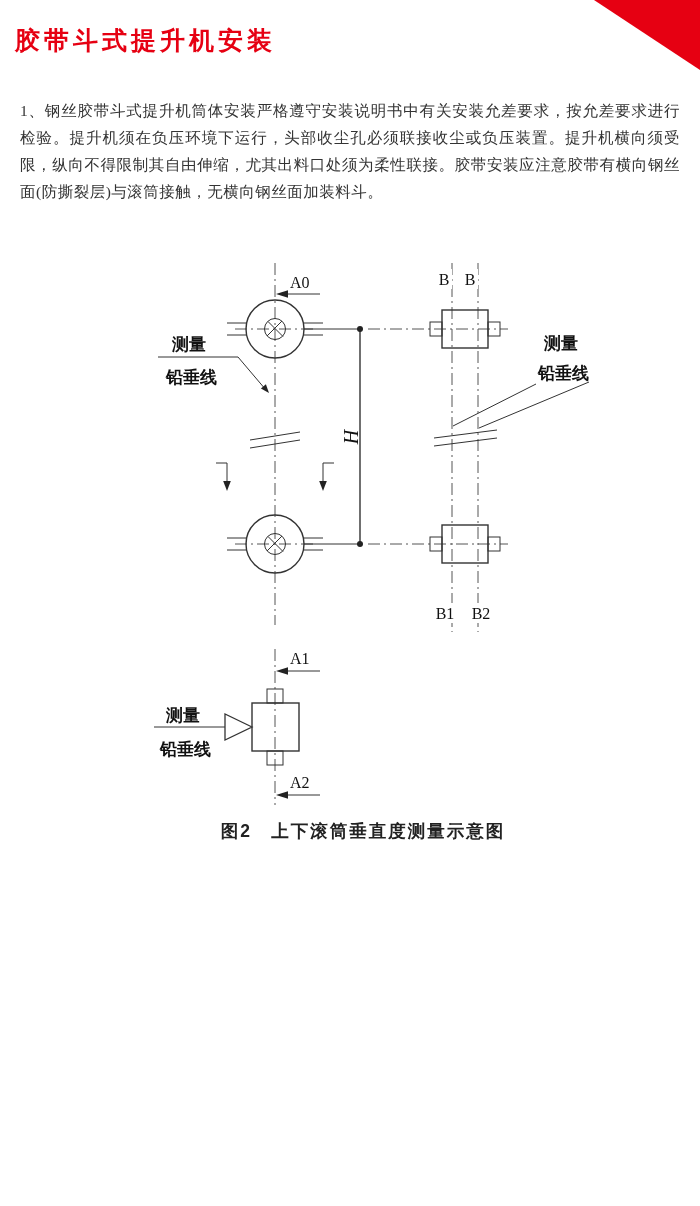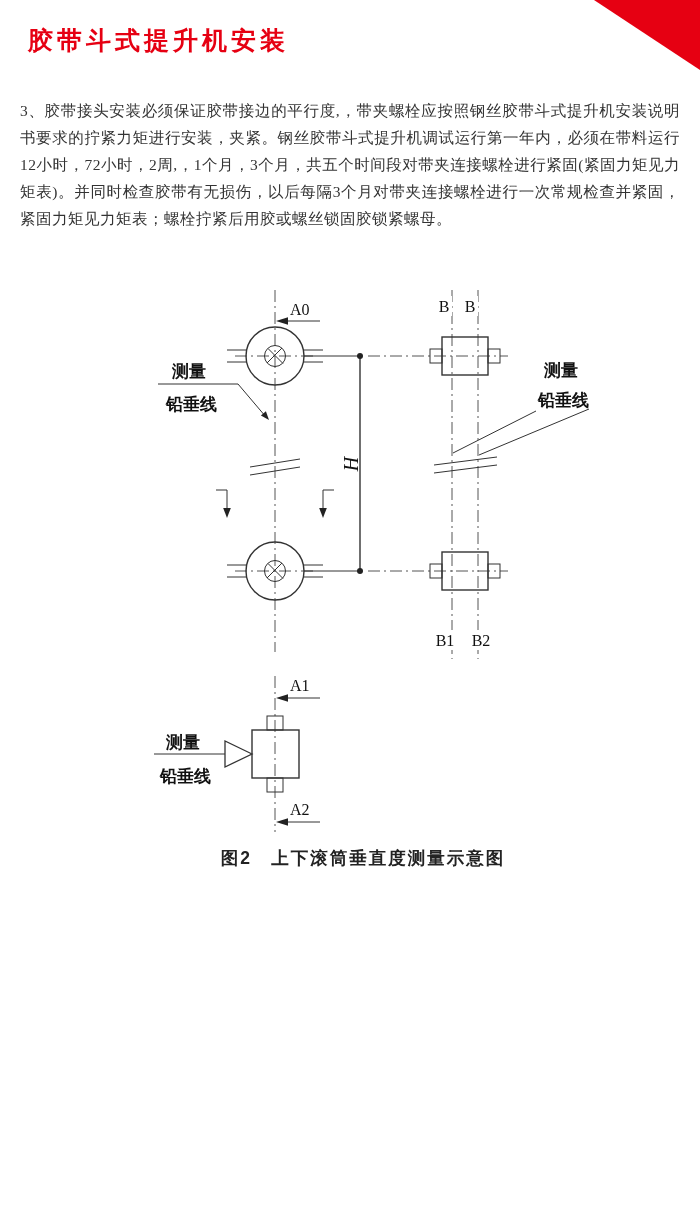--- a/index.html
+++ b/index.html
@@ -7,21 +7,21 @@
   body {
     width: 700px; height: 1206px;
     background: #ffffff;
     position: relative;
     overflow: hidden;
     font-family: "Liberation Serif", "DejaVu Serif", serif;
     color: #333;
   }
   .corner-svg { position: absolute; top: 0; right: 0; display: block; }
   .title {
-    margin: 24px 0 0 28px;
+    margin: 24px 0 0 15px;
     font-family: Liberation Serif, serif;
     font-size: 25px;
     font-weight: bold;
     letter-spacing: 4px;
     color: #e60012;
   }
   .content { margin: 40px 20px 0; font-size: 15.5px; line-height: 27px; }
   .content p {
     margin: 0 0 28px;
     text-align: justify;
@@ -53,21 +53,21 @@
 </head>
 <body>
 
 <svg class="corner-svg" width="106" height="70" viewBox="0 0 106 70">
   <polygon points="0,0 106,0 106,70" fill="#e60012"></polygon>
 </svg>
 
 <h1 class="title">胶带斗式提升机安装</h1>
 
 <div class="content">
-  <p>3、胶带接头安装必须保证胶带接边的平行度,，带夹螺栓应按照钢丝胶带斗式提升机安装说明书要求的拧紧力矩进行安装，夹紧。钢丝胶带斗式提升机调试运行第一年内，必须在带料运行12小时，72小时，2周,，1个月，3个月，共五个时间段对带夹连接螺栓进行紧固(紧固力矩见力矩表)。并同时检查胶带有无损伤，以后每隔3个月对带夹连接螺栓进行一次常规检查并紧固，紧固力矩见力矩表；螺栓拧紧后用胶或螺丝锁固胶锁紧螺母。</p>
+  <p>1、钢丝胶带斗式提升机筒体安装严格遵守安装说明书中有关安装允差要求，按允差要求进行检验。提升机须在负压环境下运行，头部收尘孔必须联接收尘或负压装置。提升机横向须受限，纵向不得限制其自由伸缩，尤其出料口处须为柔性联接。胶带安装应注意胶带有横向钢丝面(防撕裂层)与滚筒接触，无横向钢丝面加装料斗。</p>
 </div>
 
 <figure class="figure">
   <svg class="diagram" width="700" height="560" viewBox="0 0 700 560" xmlns="http://www.w3.org/2000/svg">
 
     <g>
       <line class="cl" x1="275" y1="6" x2="275" y2="368"></line>
       <line class="cl" x1="275" y1="392" x2="275" y2="548"></line>
       <line class="cl" x1="452" y1="6" x2="452" y2="375"></line>
       <line class="cl" x1="478" y1="6" x2="478" y2="375"></line>

